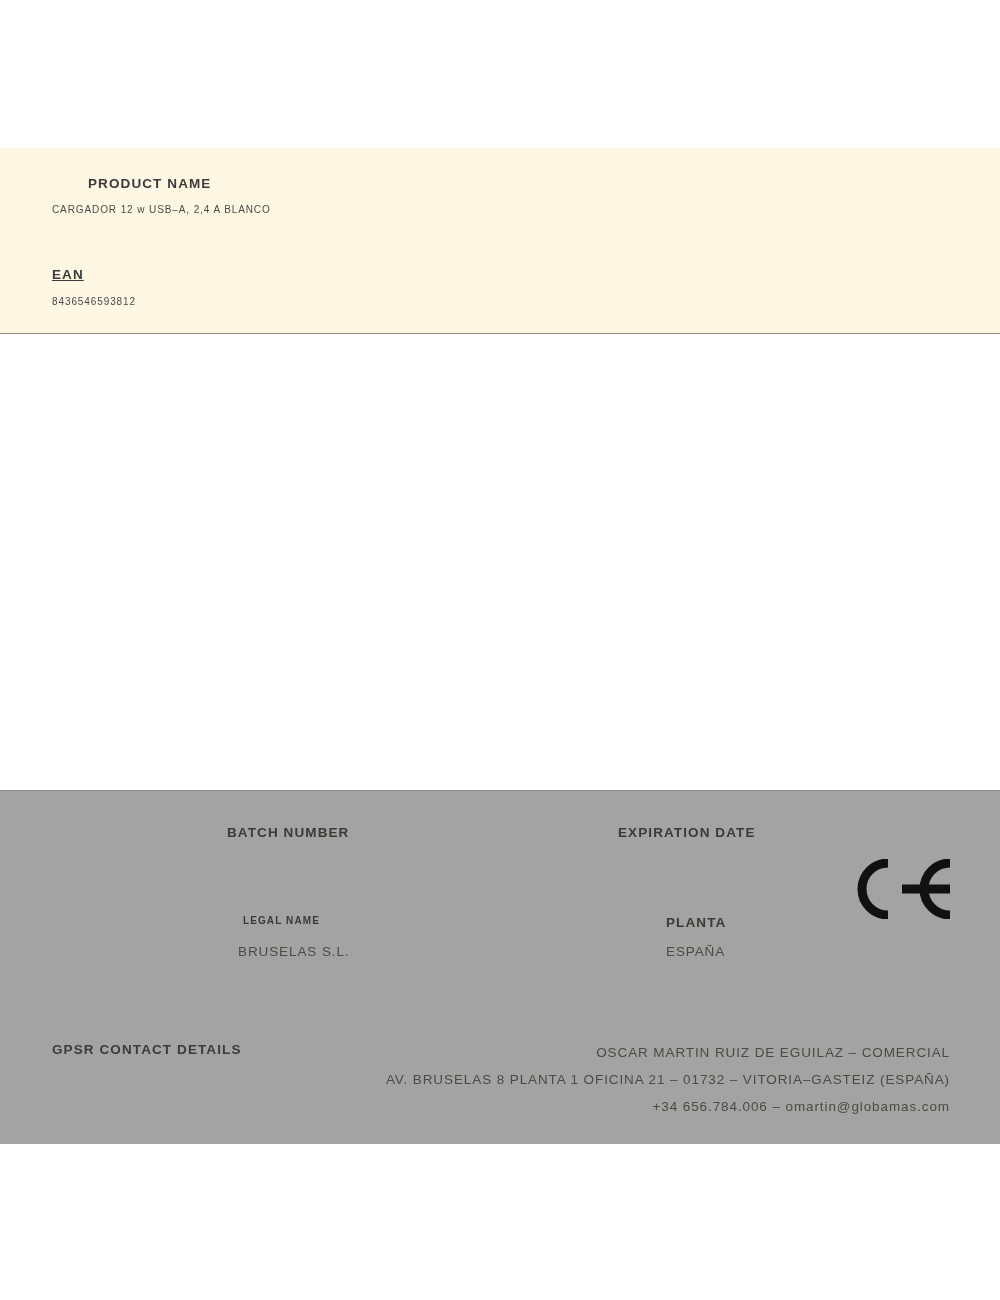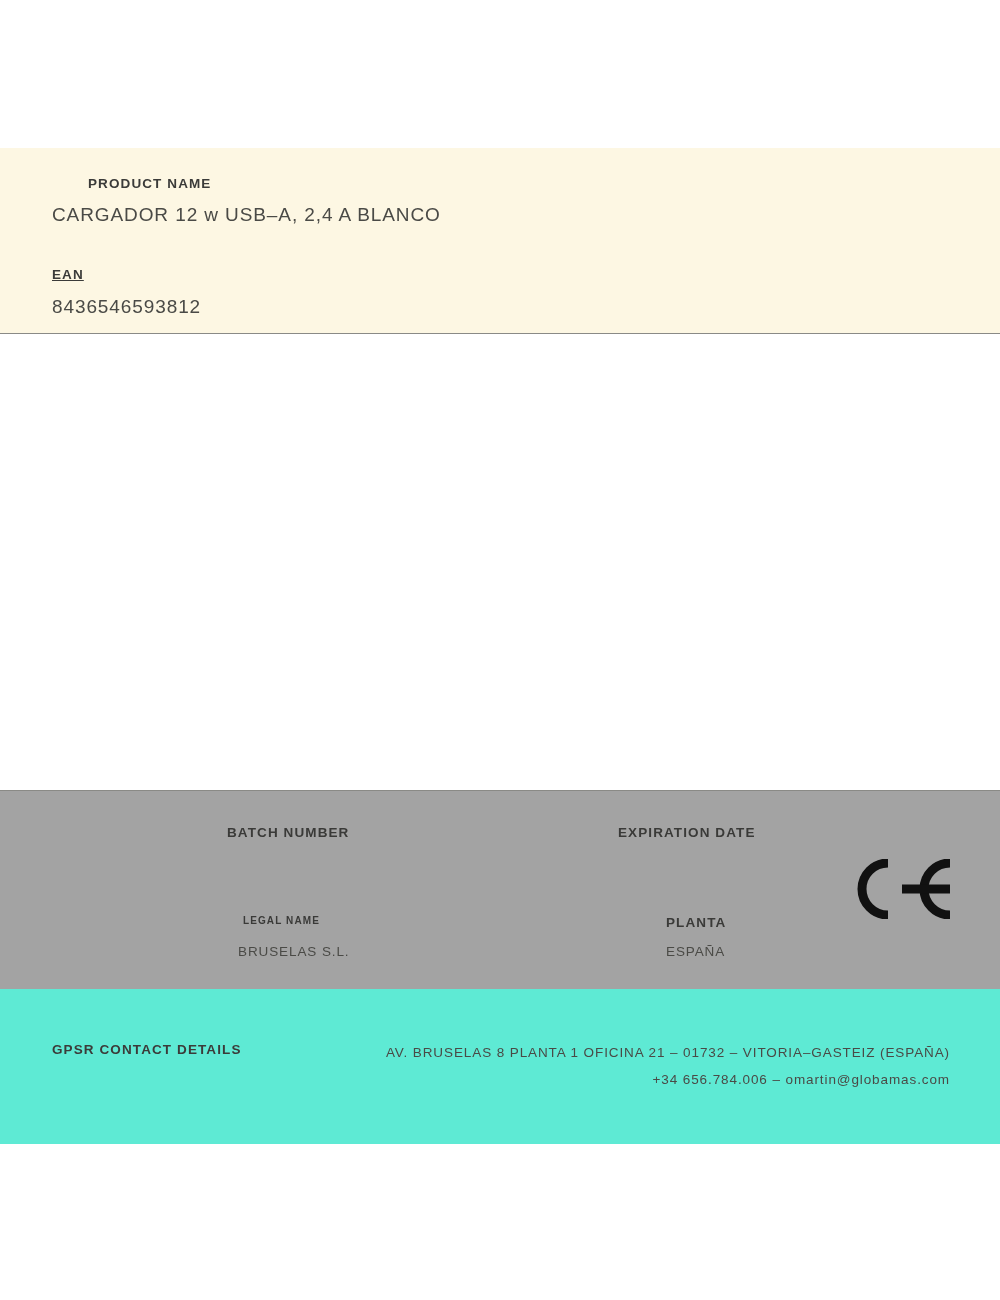--- a/index.html
+++ b/index.html
@@ -37,21 +37,21 @@
   }
 
   .field-label {
     font-size: 13.5px;
     font-weight: bold;
     letter-spacing: 1.1px;
     color: #3b3b39;
   }
 
   .field-value {
-    font-size: 19px;
+    font-size: 10px;
     font-weight: normal;
     letter-spacing: 0.9px;
     color: #4a4a46;
   }
 
   .top-block .product-name-label {
     position: absolute;
     left: 52px;
     top: 28px;
     padding-left: 36px;
@@ -166,21 +166,21 @@
     height: 60px;
   }
 
   
   .gpsr-block {
     position: absolute;
     left: 0;
     top: 989px;
     width: 1000px;
     height: 155px;
-    background: #5eead4;
+    background: #a3a3a3;
     box-sizing: border-box;
   }
 
   .gpsr-block .gpsr-label {
     position: absolute;
     left: 52px;
     top: 53px;
     font-size: 13.5px;
     font-weight: bold;
     letter-spacing: 1.1px;
@@ -237,18 +237,19 @@
 
         <path d="M 95 4 A 26 26 0 1 0 95 56" fill="none" stroke="#111111" stroke-width="9" stroke-linecap="butt"></path>
         <rect x="47" y="25.5" width="48" height="9" fill="#111111"></rect>
       </svg>
     </div>
   </div>
 
   <div class="gpsr-block">
     <div class="gpsr-label">GPSR CONTACT DETAILS</div>
     <div class="gpsr-lines">
+      <span class="gpsr-line">OSCAR MARTIN RUIZ DE EGUILAZ – COMERCIAL</span>
       <span class="gpsr-line">AV. BRUSELAS 8 PLANTA 1 OFICINA 21 – 01732 – VITORIA–GASTEIZ (ESPAÑA)</span>
       <span class="gpsr-line">+34 656.784.006 – omartin@globamas.com</span>
     </div>
   </div>
 
 </div>
 
 </body></html>

